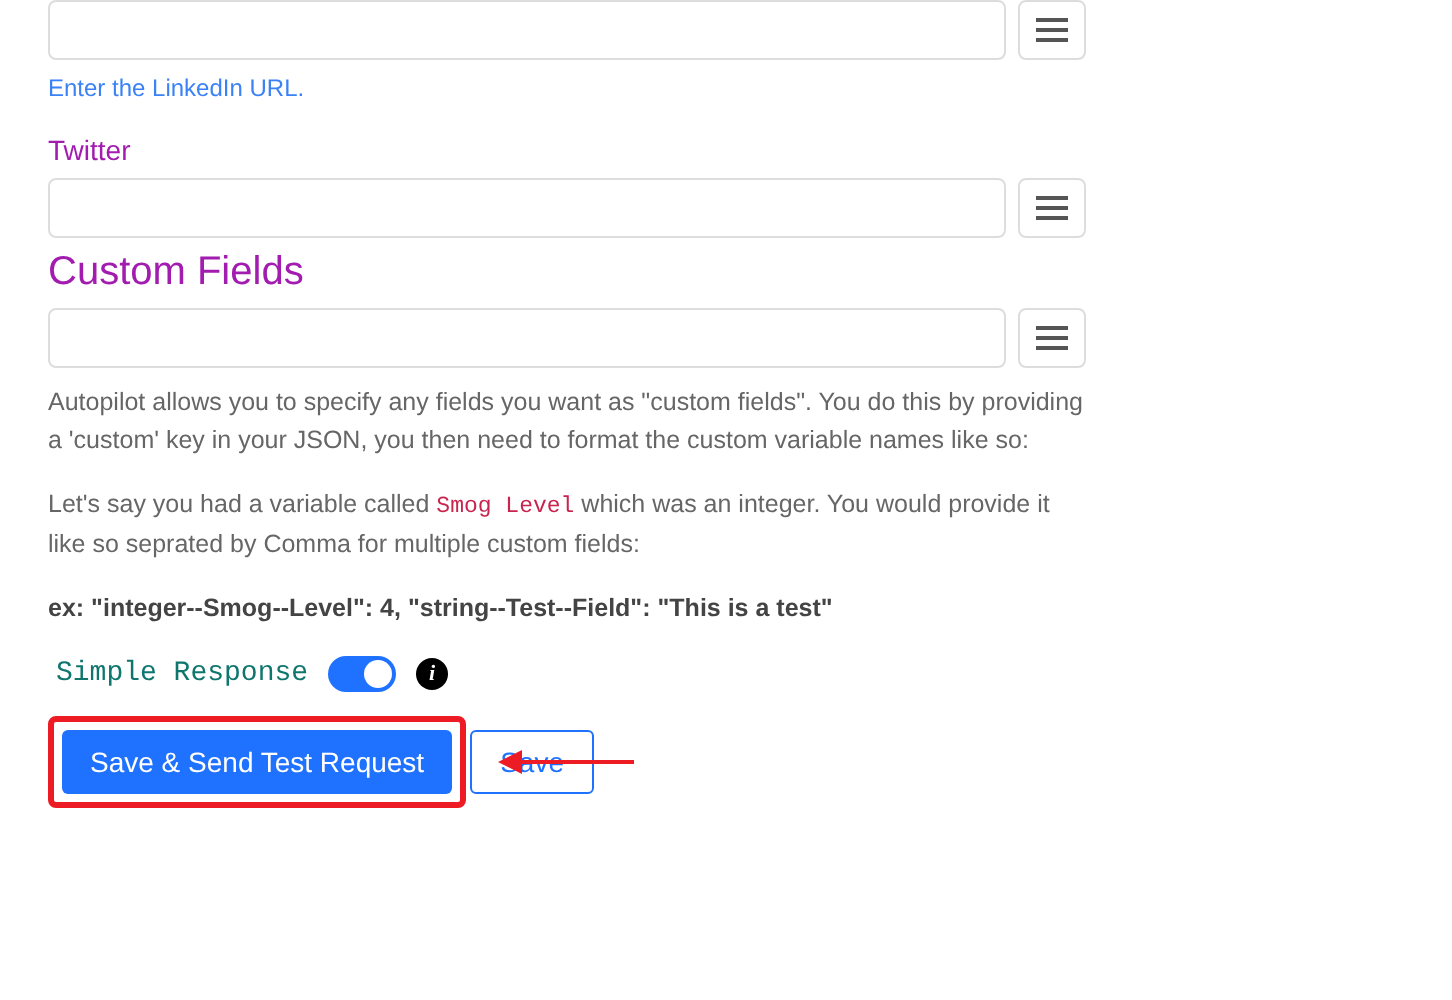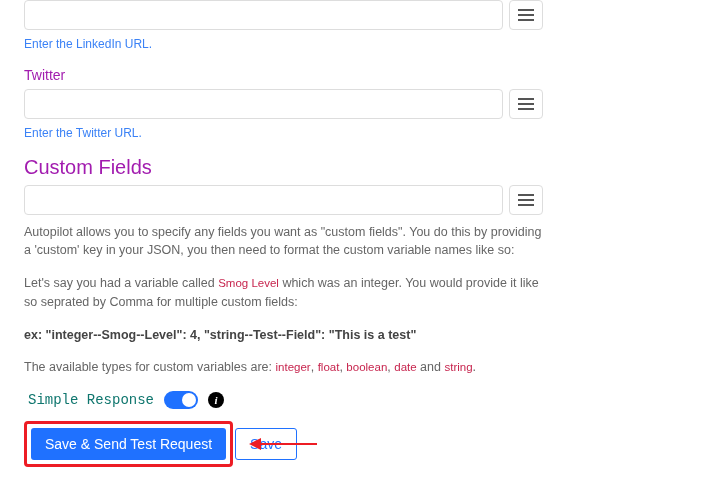--- a/index.html
+++ b/index.html
@@ -42,21 +42,21 @@
     line-height:1.4;
   }
   .label {
     font-size:14px;
     color:#a21caf;
     margin:6px 0 6px 0;
   }
   .label.bold { font-size:20px; }
   .paragraph { font-size:12.5px; color:#666; line-height:1.5; margin:8px 0 14px 0; }
   .paragraph b { color:#444; font-weight:700; }
-  code.mono { font-family: Liberation Sans, sans-serif; color:#c7254e; font-size:11.5px; }
+  code.mono { font-family: Liberation Mono, monospace; color:#c7254e; font-size:11.5px; }
   .controls-row { display:flex; align-items:center; gap:10px; margin:8px 0 12px 4px; }
   .ctrl-label { font-size:14px; color:#0f766e;font-family:Liberation Mono, monospace; }
   .toggle {
     width:34px; height:18px; border-radius:10px;
     background:#1f71ff; position:relative; cursor:pointer;
   }
   .toggle .knob {
     position:absolute; right:2px; top:2px;
     width:14px; height:14px; background:#fff; border-radius:50%;
   }
@@ -113,21 +113,20 @@
   <div class="field-row padtop">
     <input class="field-input" type="text" placeholder="" style="">
     <button class="hamburger-btn">
       <span class="hamburger-icon">
           <span></span>
           <span></span>
           <span></span>
         </span>
     </button>
   </div>
-  <div class="helper">Enter the Twitter URL.</div>
 
   <div class="label bold">Custom Fields</div>
   <div class="field-row padtop">
     <input class="field-input" type="text" placeholder="" style="">
     <button class="hamburger-btn">
       <span class="hamburger-icon">
           <span></span>
           <span></span>
           <span></span>
         </span>
@@ -135,23 +134,20 @@
   </div>
 
   <div class="paragraph">Autopilot allows you to specify any fields you want as "custom fields". You do this by providing a 'custom' key in your JSON, you then need to format the custom variable names like so:</div>
 
   <div class="paragraph">
     <span>Let's say you had a variable called </span><code class="mono">Smog Level</code><span> which was an integer. You would provide it like so seprated by Comma for multiple custom fields:</span>
   </div>
 
   <div class="paragraph"><b>ex: "integer--Smog--Level": 4, "string--Test--Field": "This is a test"</b></div>
 
-  <div class="paragraph">
-    <span>The available types for custom variables are: </span><code class="mono">integer</code><span>, </span><code class="mono">float</code><span>, </span><code class="mono">boolean</code><span>, </span><code class="mono">date</code><span> and </span><code class="mono">string</code><span>.</span>
-  </div>
 
   <div class="controls-row">
     <span class="ctrl-label">Simple Response</span>
     <span class="toggle">
         <span class="knob"></span>
       </span>
     <span class="info-icon">i</span>
   </div>
 
   <div class="btn-row">

